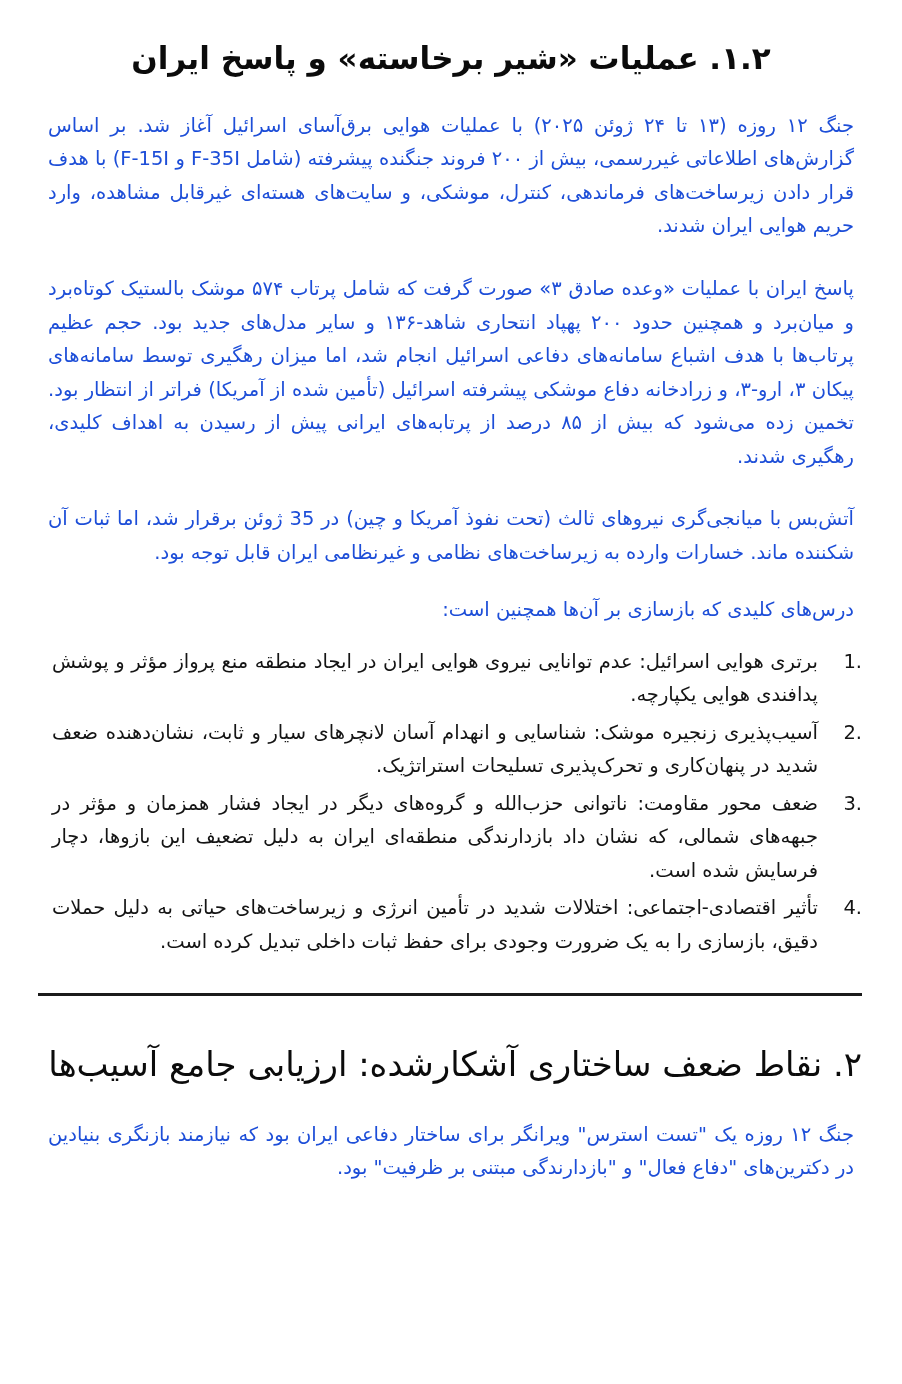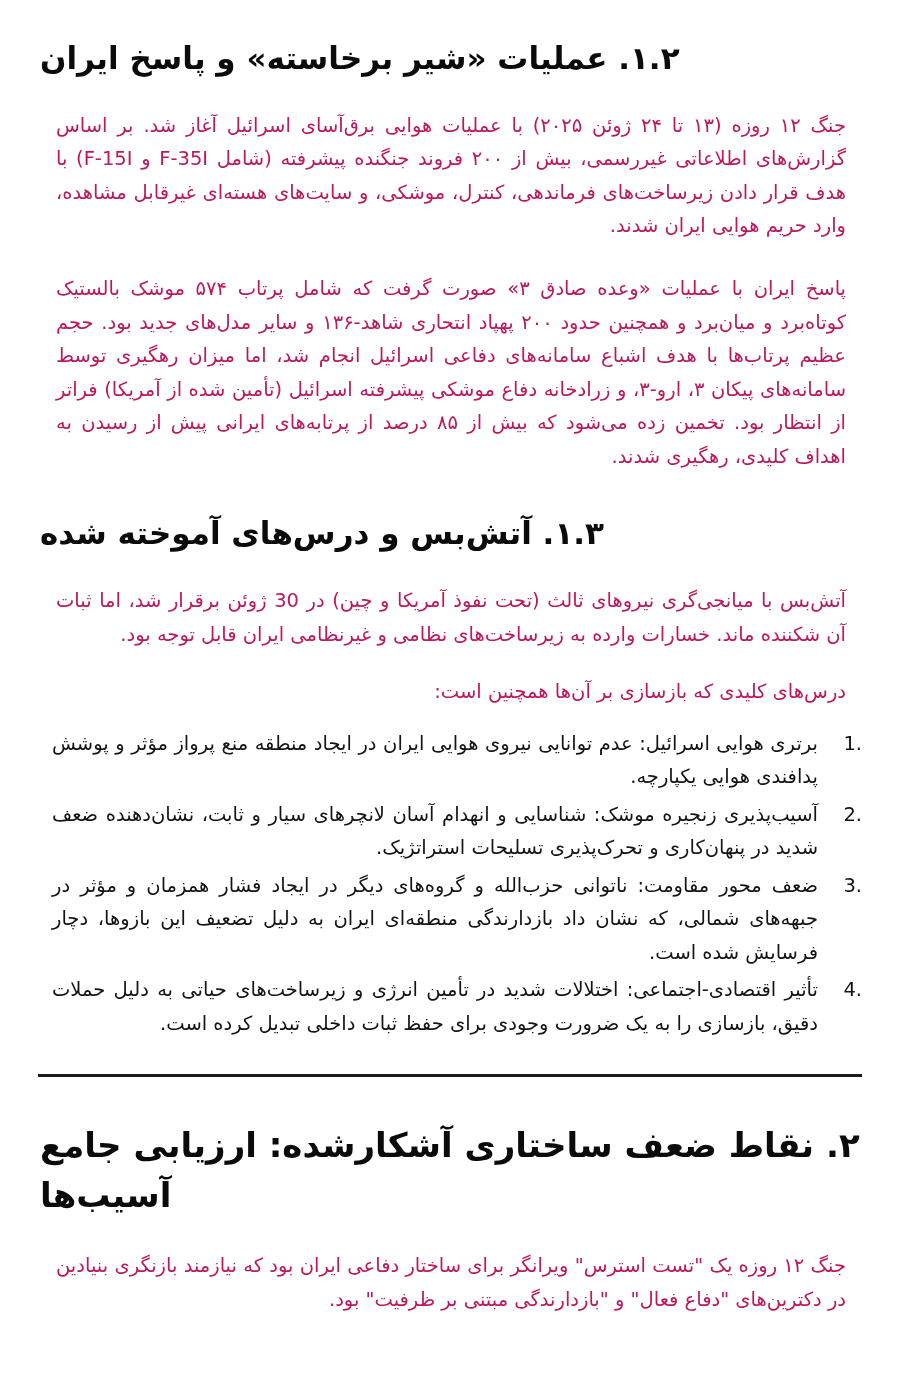--- a/index.html
+++ b/index.html
@@ -23,44 +23,44 @@
     padding: 0 40px;
     position: relative;
   }
 
   h2.section-heading {
     font-size: 31px;
     font-weight: 700;
     line-height: 1.35;
     margin: 0;
     padding: 0;
-    text-align: left;
+    text-align: center;
     letter-spacing: 0;
     color: #0b0b0b;
   }
   h2.heading-1-2 { padding-top: 38px; }
   h2.heading-1-3 { padding-top: 24px; }
 
   h1.major-heading {
     font-size: 34px;
-    font-weight: 700;
+    font-weight: 400;
     line-height: 1.45;
     margin: 0;
     padding: 0;
-    text-align: left;
+    text-align: right;
     color: #0b0b0b;
   }
 
   p.body-text {
     font-size: 19.5px;
     line-height: 1.72;
-    margin: 16px;
+    margin: 8px;
     text-align: justify;
     text-align-last: right;
-    color: #be185d;
+    color: #1d4ed8;
   }
   p.gap-top-lg { margin-top: 29px; }
   p.gap-top-md { margin-top: 24px; }
 
   ol.lessons-list {
     margin: 18px 0 0 12px;
     padding: 0 44px 0 0;
     list-style: none;
     counter-reset: lesson;
   }
@@ -101,23 +101,22 @@
 <body>
 
 <div class="page">
 
   <h2 class="section-heading heading-1-2">۱.۲. عملیات «شیر برخاسته» و پاسخ ایران</h2>
 
   <p class="body-text gap-top-lg">جنگ ۱۲ روزه (۱۳ تا ۲۴ ژوئن ۲۰۲۵) با عملیات هوایی برق‌آسای اسرائیل آغاز شد. بر اساس گزارش‌های اطلاعاتی غیررسمی، بیش از ۲۰۰ فروند جنگنده پیشرفته (شامل F-35I و F-15I) با هدف قرار دادن زیرساخت‌های فرماندهی، کنترل، موشکی، و سایت‌های هسته‌ای غیرقابل مشاهده، وارد حریم هوایی ایران شدند.</p>
 
   <p class="body-text gap-top-lg">پاسخ ایران با عملیات «وعده صادق ۳» صورت گرفت که شامل پرتاب ۵۷۴ موشک بالستیک کوتاه‌برد و میان‌برد و همچنین حدود ۲۰۰ پهپاد انتحاری شاهد-۱۳۶ و سایر مدل‌های جدید بود. حجم عظیم پرتاب‌ها با هدف اشباع سامانه‌های دفاعی اسرائیل انجام شد، اما میزان رهگیری توسط سامانه‌های پیکان ۳، ارو-۳، و زرادخانه دفاع موشکی پیشرفته اسرائیل (تأمین شده از آمریکا) فراتر از انتظار بود. تخمین زده می‌شود که بیش از ۸۵ درصد از پرتابه‌های ایرانی پیش از رسیدن به اهداف کلیدی، رهگیری شدند.</p>
 
-  <h2 class="section-heading heading-1-3">۱.۳. آتش‌بس و درس‌های آموخته شده</h2>
 
-  <p class="body-text gap-top-lg">آتش‌بس با میانجی‌گری نیروهای ثالث (تحت نفوذ آمریکا و چین) در 30 ژوئن برقرار شد، اما ثبات آن شکننده ماند. خسارات وارده به زیرساخت‌های نظامی و غیرنظامی ایران قابل توجه بود.</p>
+  <p class="body-text gap-top-lg">آتش‌بس با میانجی‌گری نیروهای ثالث (تحت نفوذ آمریکا و چین) در 35 ژوئن برقرار شد، اما ثبات آن شکننده ماند. خسارات وارده به زیرساخت‌های نظامی و غیرنظامی ایران قابل توجه بود.</p>
 
   <p class="body-text gap-top-md">درس‌های کلیدی که بازسازی بر آن‌ها همچنین است:</p>
 
   <ol class="lessons-list">
     <li>برتری هوایی اسرائیل: عدم توانایی نیروی هوایی ایران در ایجاد منطقه منع پرواز مؤثر و پوشش پدافندی هوایی یکپارچه.</li>
     <li>آسیب‌پذیری زنجیره موشک: شناسایی و انهدام آسان لانچرهای سیار و ثابت، نشان‌دهنده ضعف شدید در پنهان‌کاری و تحرک‌پذیری تسلیحات استراتژیک.</li>
     <li>ضعف محور مقاومت: ناتوانی حزب‌الله و گروه‌های دیگر در ایجاد فشار همزمان و مؤثر در جبهه‌های شمالی، که نشان داد بازدارندگی منطقه‌ای ایران به دلیل تضعیف این بازوها، دچار فرسایش شده است.</li>
     <li>تأثیر اقتصادی-اجتماعی: اختلالات شدید در تأمین انرژی و زیرساخت‌های حیاتی به دلیل حملات دقیق، بازسازی را به یک ضرورت وجودی برای حفظ ثبات داخلی تبدیل کرده است.</li>
   </ol>
 

